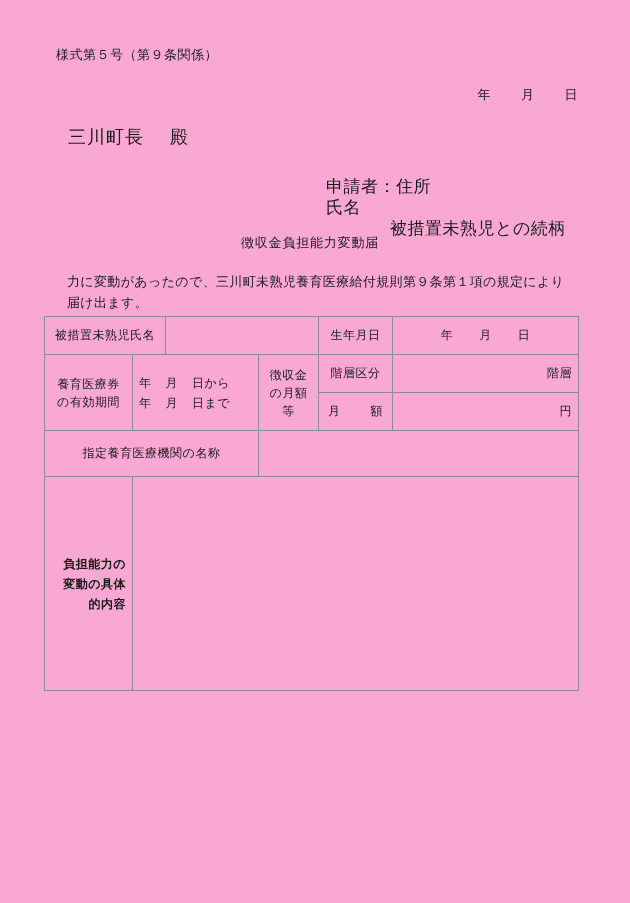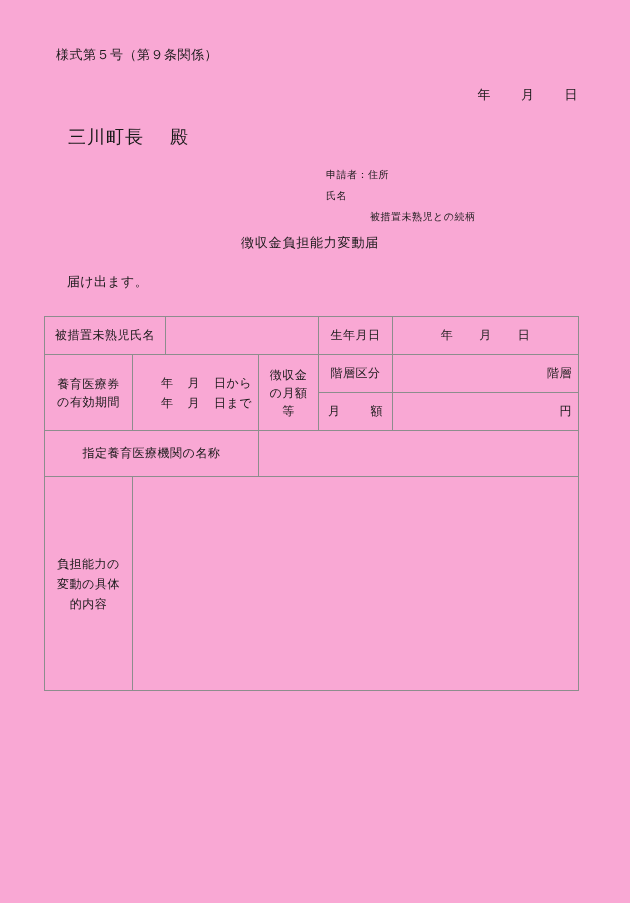--- a/index.html
+++ b/index.html
@@ -56,28 +56,28 @@
   }
   .recipient .sp {
     display: inline-block;
     width: 26px;
   }
 
   
   .applicant {
     position: absolute;
     left: 326px;
-    top: 164px;
-    font-size: 10px;
+    top: 176px;
+    font-size: 17px;
     line-height: 21px;
     letter-spacing: 0.5px;
   }
   .applicant .l1 { margin-left: 0; white-space: nowrap; }
   .applicant .l2 { white-space: nowrap; }
-  .applicant .l3 { margin-left: 44px; white-space: nowrap; }
+  .applicant .l3 { margin-left: 64px; white-space: nowrap; }
 
   
   .doc-title {
     position: absolute;
     left: 0;
     top: 234px;
     width: 620px;
     text-align: center;
     font-size: 13px;
     letter-spacing: 0.8px;
@@ -126,34 +126,35 @@
   .r1 { height: 38px; }
   .r2 { height: 38px; }
   .r3 { height: 46px; }
   .r4 { height: 214px; }
   .date-cell {
     text-align: center;
     padding-right: 22px;
   }
   .date-cell .gap2 { display: inline-block; width: 26px; }
   .period {
-    text-align: right;
+    text-align: left;
     line-height: 20px;
     white-space: nowrap;
   }
   .period .g { display: inline-block; width: 14px; }
   .vert-label {
     text-align: center;
     line-height: 18px;
   }
   .tall-label {
-    text-align: center;
+    text-align: right;
     line-height: 20px;
     vertical-align: middle;
     padding-left: 8px;
+    font-weight: bold;
   }
   .amt-label .g2 { display: inline-block; width: 30px; }
 </style>
 </head>
 <body>
 
 <div class="page">
 
   <div class="form-number">様式第５号（第９条関係）</div>
 
@@ -167,20 +168,21 @@
 
   <div class="applicant">
     <div class="l1">申請者：住所</div>
     <div class="l2">氏名</div>
     <div class="l3">被措置未熟児との続柄</div>
   </div>
 
   <div class="doc-title">徴収金負担能力変動届</div>
 
   <div class="body-text">
+    <div class="ln ln2">力に変動があったので、三川町未熟児養育医療給付規則第９条第１項の規定により</div>
     <div class="ln ln3">届け出ます。</div>
   </div>
 
   <table class="form-table">
     <colgroup>
       <col style="width:88px">
       <col style="width:33px">
       <col style="width:93px">
       <col style="width:60px">
       <col style="width:74px">

